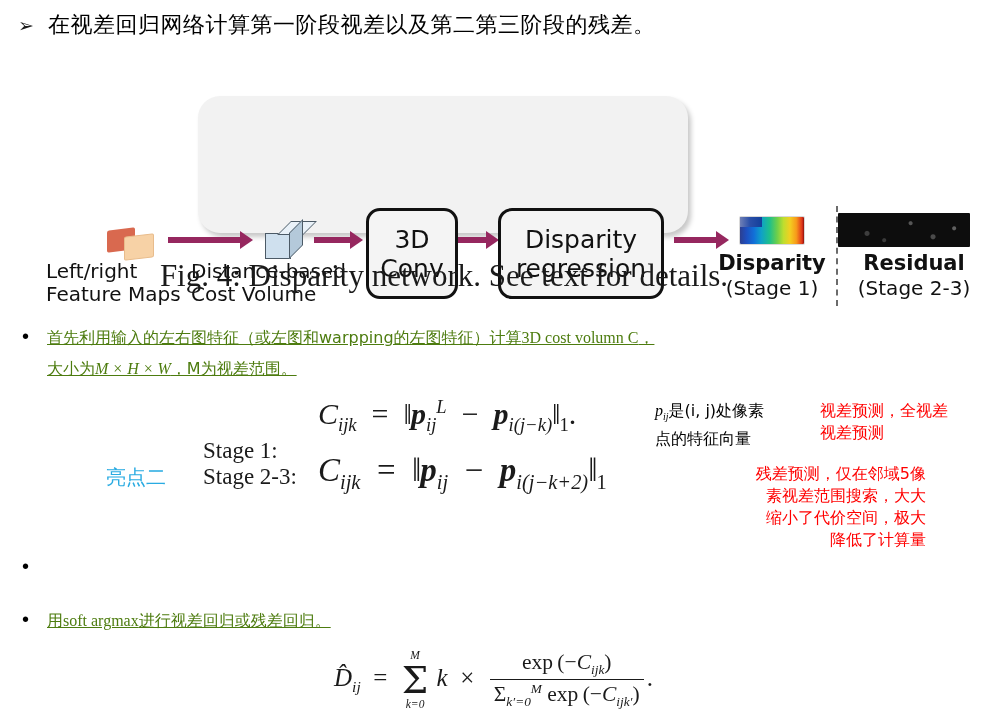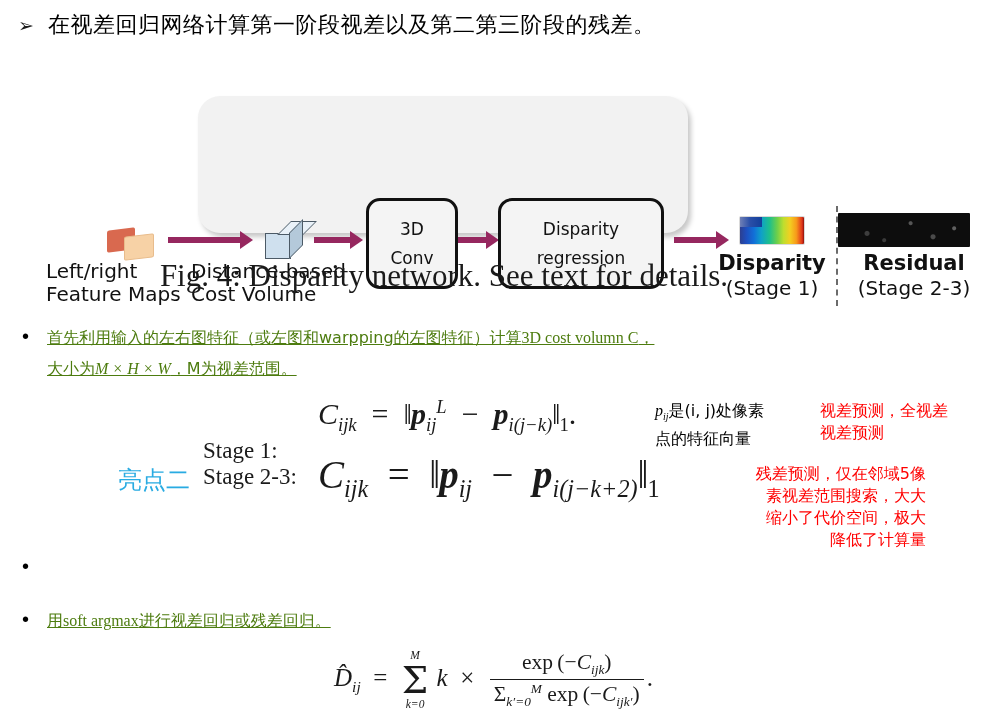--- a/index.html
+++ b/index.html
@@ -60,25 +60,26 @@
   }
   .node-box {
     position: absolute;
     background: #f4f4f4;
     border: 3px solid #111111;
     border-radius: 14px;
     display: flex;
     flex-direction: column;
     align-items: center;
     justify-content: center;
-    font-size: 17px;
+    font-size: 25px;
     line-height: 29px;
     color: #111;
     font-family: "DejaVu Sans", "Liberation Sans", sans-serif;
     text-align: center;
+    margin-top: 10px;
   }
   #node-3dconv {
     left: 366px;
     top: 110px;
     width: 86px;
     height: 85px;
   }
   #node-dispreg {
     left: 498px;
     top: 110px;
@@ -290,42 +291,42 @@
   .eq-label {
     position: absolute;
     font-family: "Liberation Serif", "DejaVu Serif", serif;
     font-size: 23px;
     color: #1a1a1a;
   }
   #label-stage1 { left: 203px; top: 406px; margin-top: 32px; }
   #label-stage23 { left: 203px; top: 464px; }
   #highlight-tag {
     position: absolute;
-    left: 118px;
+    left: 106px;
     top: 464px;
-    font-size: 24px;
+    font-size: 20px;
     color: #29abe2;
     font-family: "DejaVu Sans", "Liberation Sans", sans-serif;
   }
 
   .eq {
     position: absolute;
     font-family: "Liberation Serif", "DejaVu Serif", serif;
     color: #1a1a1a;
     white-space: nowrap;
   }
   #eq-stage1 {
     left: 318px;
     top: 396px;
     font-size: 30px;
   }
   #eq-stage23 {
     left: 318px;
     top: 452px;
-    font-size: 39px;
+    font-size: 33px;
   }
   #eq-softargmax {
     left: 0;
     top: 650px;
     width: 987px;
     text-align: center;
     font-size: 25px;
   }
   .eq i { font-style: italic; }
   sub, sup {

